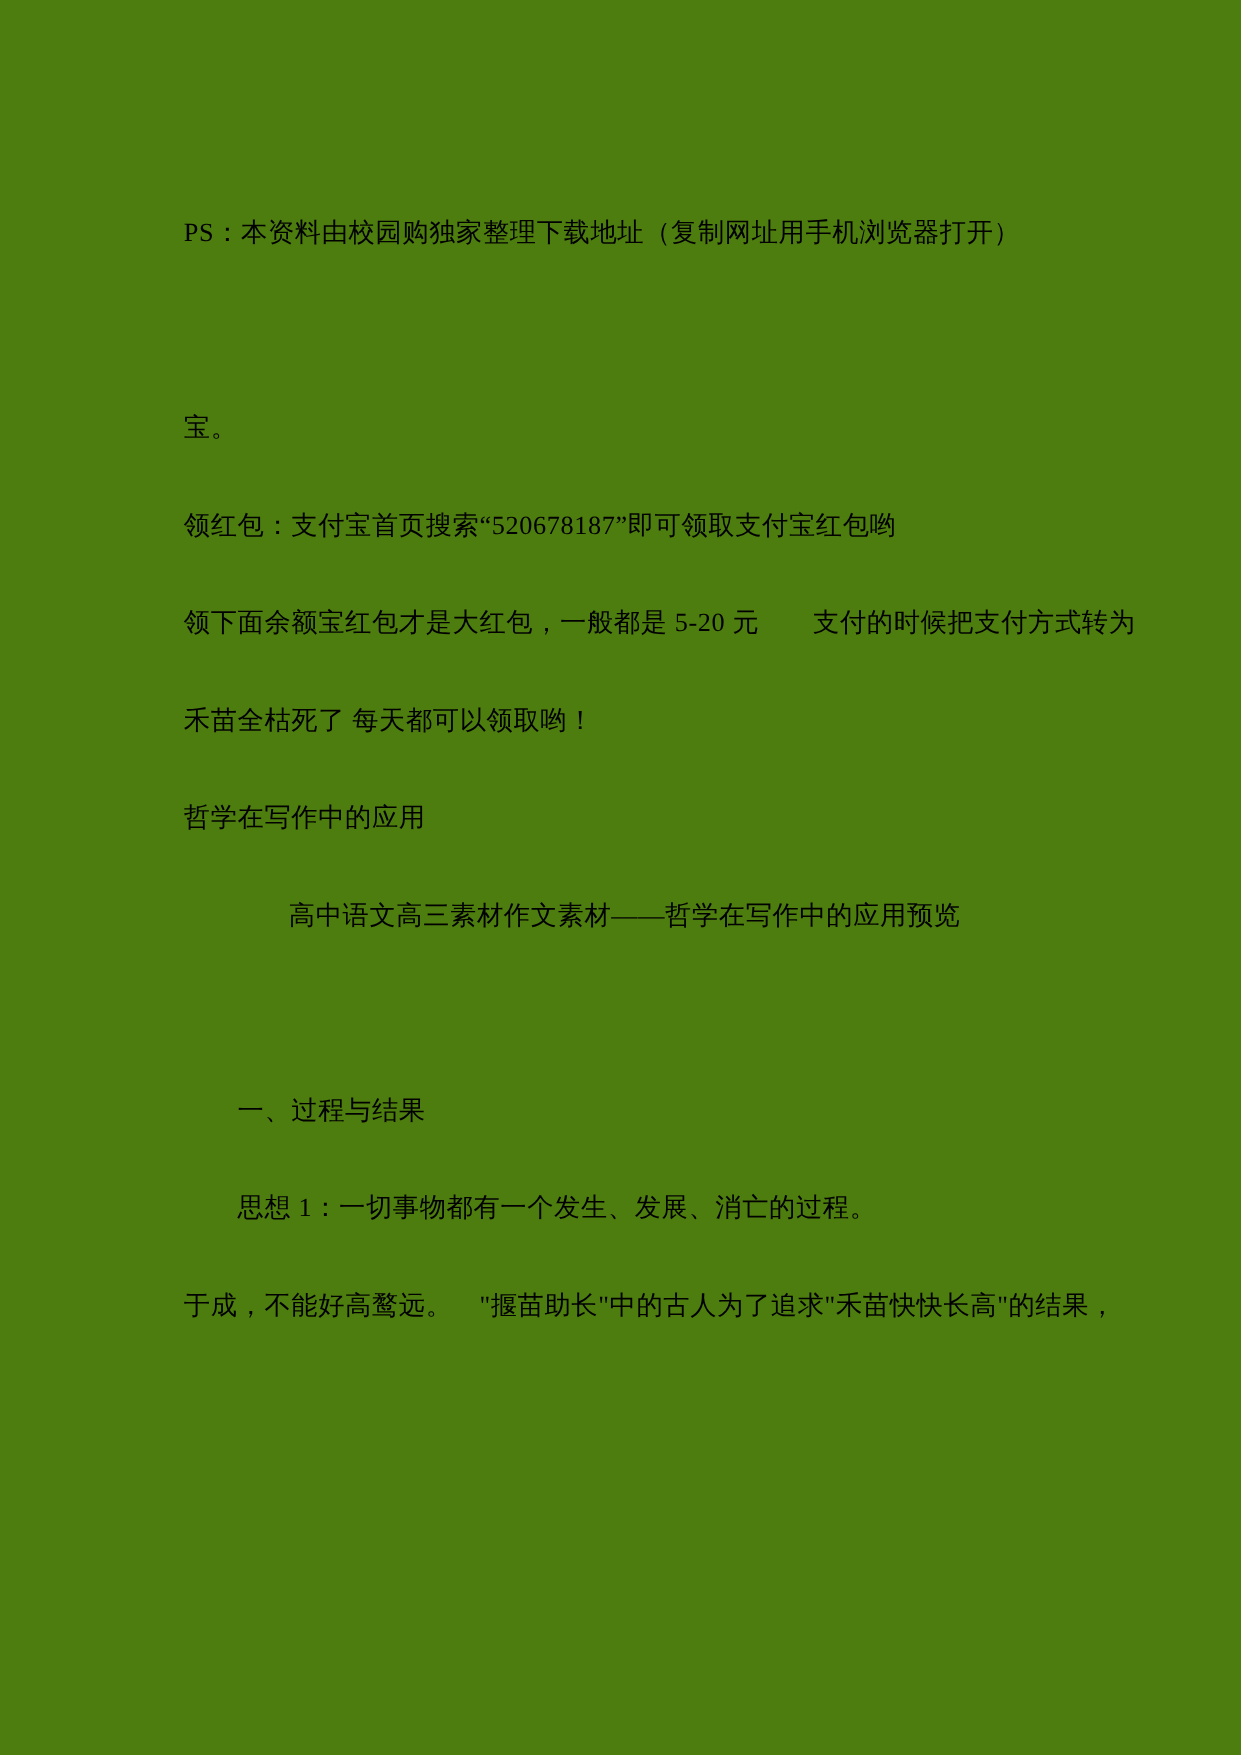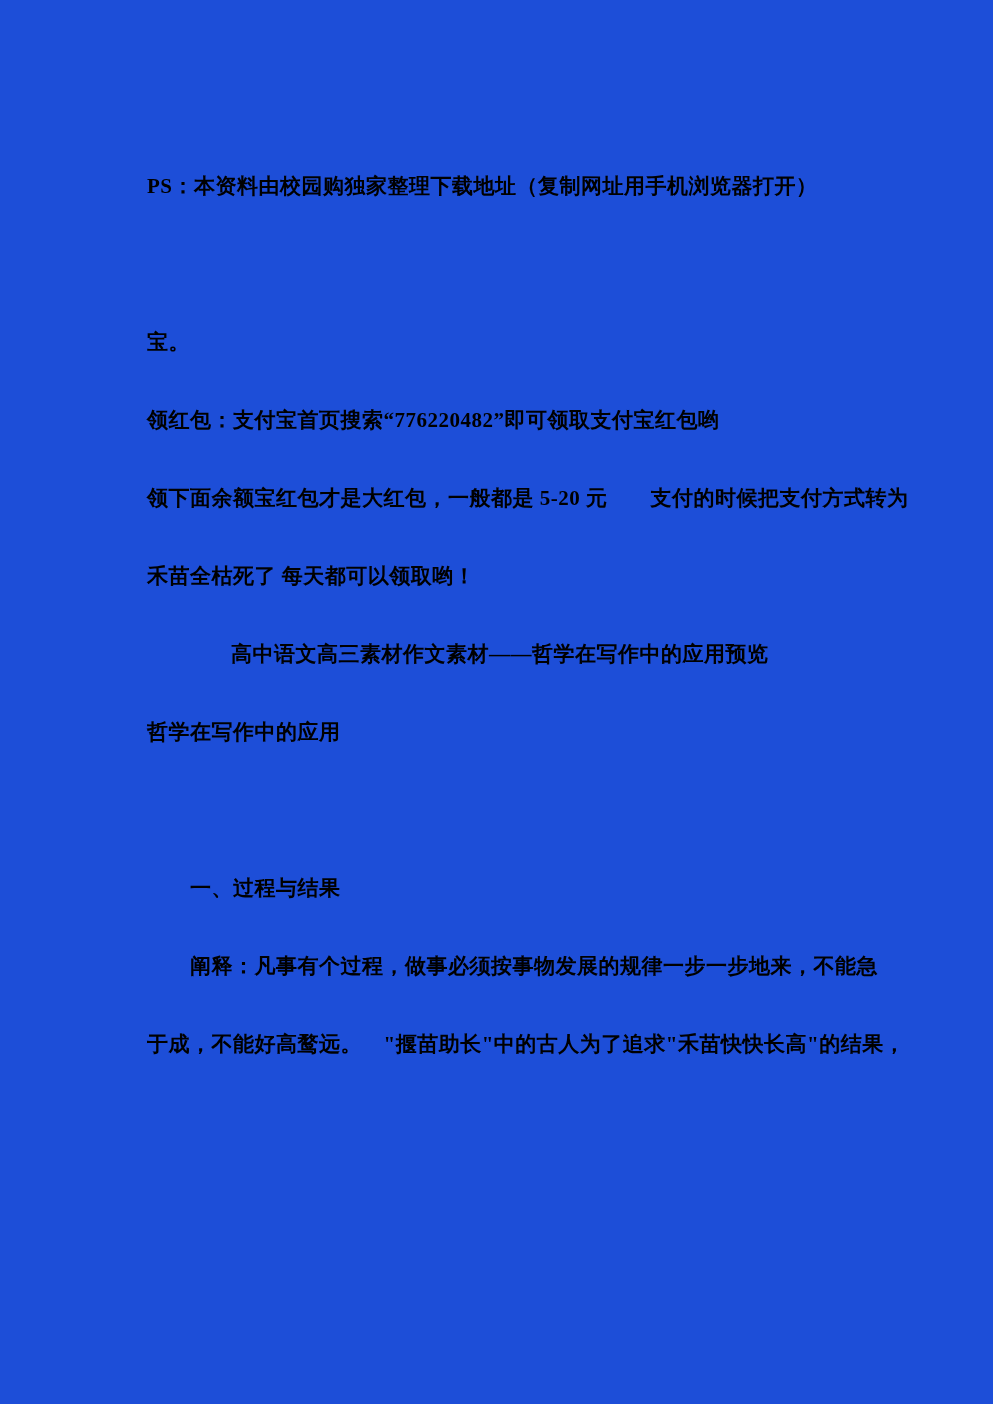--- a/index.html
+++ b/index.html
@@ -4,23 +4,22 @@
 <style>
   html, body {
     margin: 0;
     padding: 0;
     background: #ffffff;
   }
   .page {
     position: relative;
     width: 993px;
     height: 1404px;
-    background: #1d4ed8;
+    background: #4d7c0f;
     overflow: hidden;
-    font-weight: bold;
   }
   .textblock {
     position: absolute;
     left: 147px;
     top: 121px;
     width: 760px;
     color: #000000;
     font-family: "Liberation Serif", "DejaVu Serif", serif;
     font-size: 21px;
     line-height: 26px;
@@ -35,28 +34,28 @@
   }
 </style>
 </head>
 <body>
 
 <div class="page">
   <div class="textblock">
     <div class="line">PS：本资料由校园购独家整理下载地址（复制网址用手机浏览器打开）</div>
     <div class="line"></div>
     <div class="line">宝。</div>
-    <div class="line">领红包：支付宝首页搜索“776220482”即可领取支付宝红包哟</div>
+    <div class="line">领红包：支付宝首页搜索“520678187”即可领取支付宝红包哟</div>
     <div class="line">领下面余额宝红包才是大红包，一般都是 5-20 元　　支付的时候把支付方式转为</div>
     <div class="line">禾苗全枯死了 每天都可以领取哟！</div>
+    <div class="line">哲学在写作中的应用</div>
     <div class="line line-title">高中语文高三素材作文素材——哲学在写作中的应用预览</div>
-    <div class="line">哲学在写作中的应用</div>
     <div class="line"></div>
     <div class="line">　　一、过程与结果</div>
-    <div class="line">　　阐释：凡事有个过程，做事必须按事物发展的规律一步一步地来，不能急</div>
+    <div class="line">　　思想 1：一切事物都有一个发生、发展、消亡的过程。</div>
     <div class="line">于成，不能好高鹜远。　"揠苗助长"中的古人为了追求"禾苗快快长高"的结果，</div>
     
     
     
     
     
     
     
     
     

